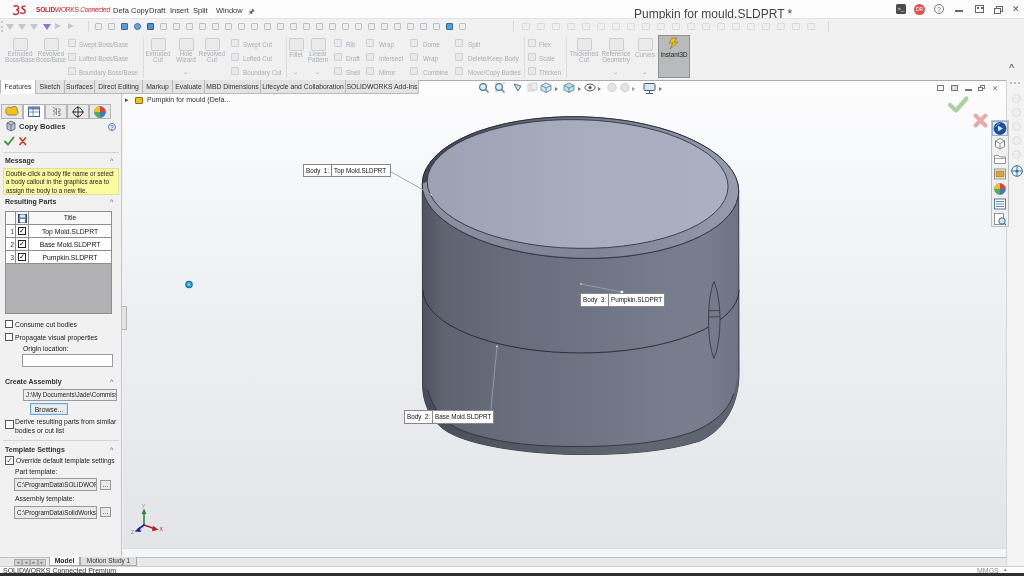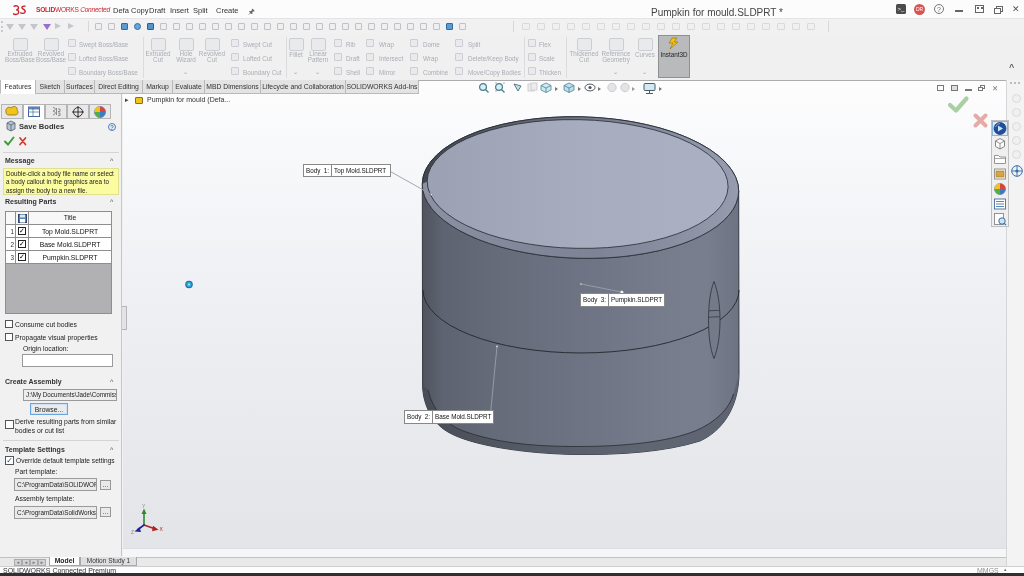--- a/index.html
+++ b/index.html
@@ -167,23 +167,23 @@
 <svg class="a" style="left:10px;top:4px" width="24" height="12" viewBox="0 0 20 12">
 <path d="M1.5,2.5 C4,1 6.5,1.8 6.5,3.8 C6.5,5 5.5,5.8 4.2,5.8 C5.8,5.8 7,7 6.6,8.7 C6.2,10.5 3.2,11 1,9.7" fill="none" stroke="#c8242e" stroke-width="1.4"></path>
 <path d="M13.5,2.3 C10.5,1.5 8.8,3.5 10.8,4.8 C12.8,6 13.8,6.5 13,8.2 C12.2,9.8 9.5,9.6 8.2,8.7" fill="none" stroke="#c8242e" stroke-width="1.4"></path>
 </svg>
 <div class="a tx" style="left:36px;top:6px;font-size:6.6px;letter-spacing:-0.25px;color:#c8242e"><b>SOLID</b>WORKS <i>Connected</i></div>
 <div class="a tx menu" style="left:113px">Defa</div>
 <div class="a tx menu" style="left:131px">Copy</div>
 <div class="a tx menu" style="left:149px">Draft</div>
 <div class="a tx menu" style="left:170px">Insert</div>
 <div class="a tx menu" style="left:193px">Split</div>
-<div class="a tx menu" style="left:216px">Create</div>
+<div class="a tx menu" style="left:216px">Window</div>
 <div class="a menu" style="left:248px;color:#666">🖈</div>
-<div class="a tx" style="left:651px;top:6.5px;font-size:10px;color:#444">Pumpkin for mould.SLDPRT *</div>
+<div class="a tx" style="left:634px;top:6.5px;font-size:12px;color:#444">Pumpkin for mould.SLDPRT *</div>
 <div class="a" style="left:896px;top:4px;width:10px;height:10px;background:#4b4b4d;border-radius:1.5px;color:#fff;font-size:6px;text-align:center;line-height:10px">&gt;_</div>
 <div class="a" style="left:914px;top:4px;width:11px;height:11px;background:#d9534f;border-radius:50%;color:#fff;font-size:5px;text-align:center;line-height:11px">DR</div>
 <div class="a" style="left:934px;top:4px;width:10px;height:10px;border:1px solid #777;border-radius:50%;color:#666;font-size:7px;text-align:center;line-height:9px">?</div>
 <div class="a" style="left:955px;top:10px;width:8px;height:1.5px;background:#666"></div>
 <div class="a" style="left:975px;top:5px;width:9px;height:8px;border:1px solid #666"></div>
 <div class="a" style="left:977px;top:7px;width:2px;height:2px;background:#666"></div>
 <div class="a" style="left:981px;top:7px;width:2px;height:2px;background:#666"></div>
 <div class="a" style="left:996px;top:6px;width:7px;height:6px;border:1px solid #666"></div>
 <div class="a" style="left:994px;top:8px;width:7px;height:6px;border:1px solid #666;background:#fcfcfd"></div>
 <div class="a tx" style="left:1012px;top:4px;font-size:9px;color:#555">✕</div>
@@ -400,21 +400,21 @@
 <path d="M100,2.5 A5.5,5.5 0 0 1 105.5,8 L100,8 Z" fill="#d64541"></path>
 <path d="M105.5,8 A5.5,5.5 0 0 1 100,13.5 L100,8 Z" fill="#3a7ebf"></path>
 <path d="M100,13.5 A5.5,5.5 0 0 1 94.5,8 L100,8 Z" fill="#4caf50"></path>
 <path d="M94.5,8 A5.5,5.5 0 0 1 100,2.5 L100,8 Z" fill="#f0c419"></path>
 </svg>
 
 <svg class="a" style="left:5px;top:120px" width="12" height="12" viewBox="0 0 12 12">
 <path d="M2,3 L6,1 L10,3 L10,9 L6,11 L2,9 Z" fill="#b8c4d4" stroke="#55606e" stroke-width="0.8"></path>
 <path d="M2,3 L6,5 L10,3 M6,5 L6,11" fill="none" stroke="#55606e" stroke-width="0.8"></path>
 </svg>
-<div class="a tx bold" style="left:19px;top:122px;font-size:7.6px">Save Bodies</div>
+<div class="a tx bold" style="left:19px;top:122px;font-size:7.6px">Copy Bodies</div>
 <div class="a" style="left:108px;top:123px;width:8px;height:8px;border:1.2px solid #4d7eb8;border-radius:50%;color:#4d7eb8;font-size:6.5px;text-align:center;line-height:8px;font-weight:bold">?</div>
 <svg class="a" style="left:0;top:133px" width="60" height="18" viewBox="0 0 60 18">
 <path d="M5,8.5 L8,11.5 L13.5,4.5" fill="none" stroke="#3f9b36" stroke-width="1.9" stroke-linecap="round"></path>
 <path d="M20,5 L25.5,11.5 M25.5,5 L20,11.5" fill="none" stroke="#cc3b2a" stroke-width="1.7" stroke-linecap="round"></path>
 </svg>
 <div class="a" style="left:3px;top:152px;width:116px;height:1px;background:#d4d4d6"></div>
 <div class="a tx bold" style="left:5px;top:157px;font-size:7px">Message</div>
 <div class="a tx" style="left:110px;top:157px;font-size:7px;color:#555">^</div>
 <div class="a" style="left:3px;top:168px;width:116px;height:27px;background:#fbfba0;border:1px solid #e0e08e;font-size:6.3px;color:#222;line-height:8.4px;padding:1px 2px">Double-click a body file name or select a body callout in the graphics area to assign the body to a new file.</div>
 <div class="a tx bold" style="left:5px;top:198px;font-size:7px">Resulting Parts</div>

